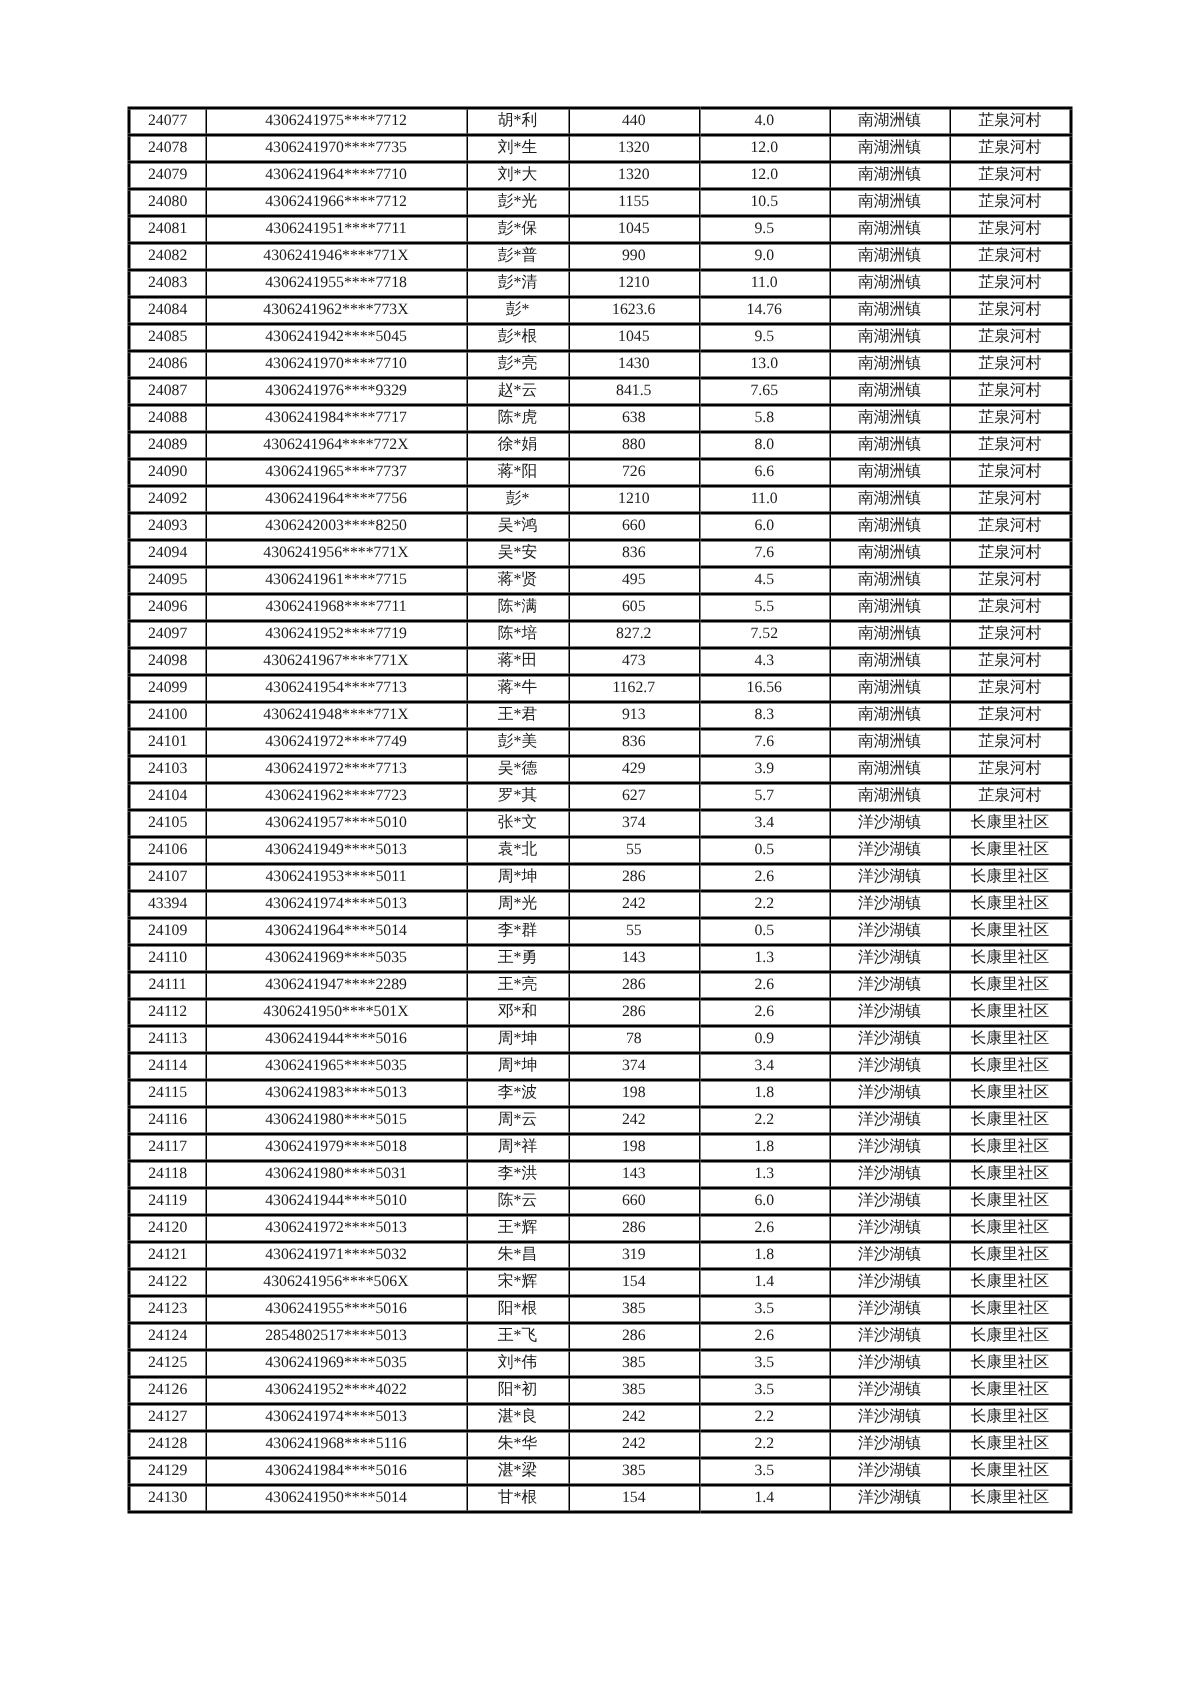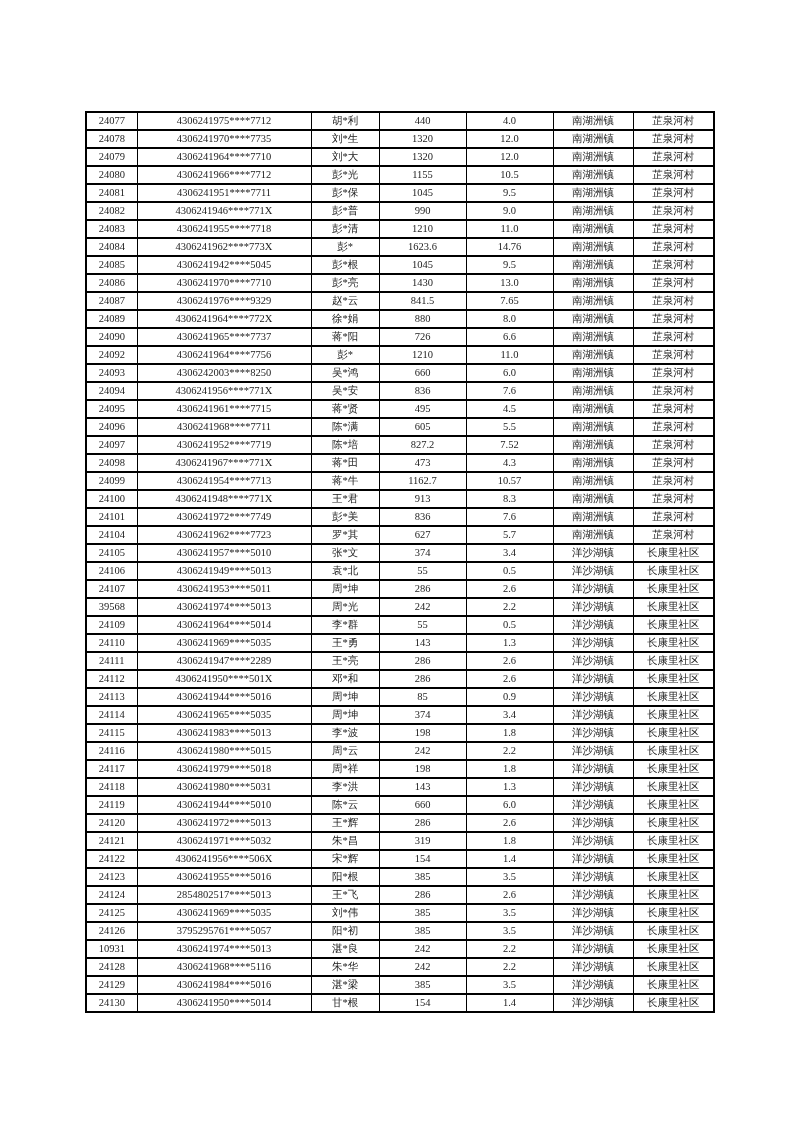--- a/index.html
+++ b/index.html
@@ -16,21 +16,20 @@
     font-family: "Liberation Serif", "DejaVu Serif", serif;
   }
   table.data-table {
     position: absolute;
     left: 85px;
     top: 71px;
     width: 628px;
     border-collapse: collapse;
     table-layout: fixed;
     border: 2px solid #000000;
-    margin-top: 40px;
   }
   table.data-table td {
     border-left: 1px solid #000000;
     border-right: 1px solid #000000;
     border-top: 2px solid #000000;
     border-bottom: 2px solid #000000;
     height: 16px;
     padding: 0 2px;
     text-align: center;
     vertical-align: middle;
@@ -156,20 +155,29 @@
         <tr>
           <td>24087</td>
           <td>4306241976****9329</td>
           <td>赵*云</td>
           <td>841.5</td>
           <td>7.65</td>
           <td>南湖洲镇</td>
           <td>芷泉河村</td>
         </tr>
         <tr>
+          <td>24088</td>
+          <td>4306241984****7717</td>
+          <td>陈*虎</td>
+          <td>638</td>
+          <td>5.8</td>
+          <td>南湖洲镇</td>
+          <td>芷泉河村</td>
+        </tr>
+        <tr>
           <td>24089</td>
           <td>4306241964****772X</td>
           <td>徐*娟</td>
           <td>880</td>
           <td>8.0</td>
           <td>南湖洲镇</td>
           <td>芷泉河村</td>
         </tr>
         <tr>
           <td>24090</td>
@@ -241,21 +249,21 @@
           <td>473</td>
           <td>4.3</td>
           <td>南湖洲镇</td>
           <td>芷泉河村</td>
         </tr>
         <tr>
           <td>24099</td>
           <td>4306241954****7713</td>
           <td>蒋*牛</td>
           <td>1162.7</td>
-          <td>10.57</td>
+          <td>16.56</td>
           <td>南湖洲镇</td>
           <td>芷泉河村</td>
         </tr>
         <tr>
           <td>24100</td>
           <td>4306241948****771X</td>
           <td>王*君</td>
           <td>913</td>
           <td>8.3</td>
           <td>南湖洲镇</td>
@@ -264,20 +272,29 @@
         <tr>
           <td>24101</td>
           <td>4306241972****7749</td>
           <td>彭*美</td>
           <td>836</td>
           <td>7.6</td>
           <td>南湖洲镇</td>
           <td>芷泉河村</td>
         </tr>
         <tr>
+          <td>24103</td>
+          <td>4306241972****7713</td>
+          <td>吴*德</td>
+          <td>429</td>
+          <td>3.9</td>
+          <td>南湖洲镇</td>
+          <td>芷泉河村</td>
+        </tr>
+        <tr>
           <td>24104</td>
           <td>4306241962****7723</td>
           <td>罗*其</td>
           <td>627</td>
           <td>5.7</td>
           <td>南湖洲镇</td>
           <td>芷泉河村</td>
         </tr>
         <tr>
           <td>24105</td>
@@ -300,21 +317,21 @@
         <tr>
           <td>24107</td>
           <td>4306241953****5011</td>
           <td>周*坤</td>
           <td>286</td>
           <td>2.6</td>
           <td>洋沙湖镇</td>
           <td>长康里社区</td>
         </tr>
         <tr>
-          <td>39568</td>
+          <td>43394</td>
           <td>4306241974****5013</td>
           <td>周*光</td>
           <td>242</td>
           <td>2.2</td>
           <td>洋沙湖镇</td>
           <td>长康里社区</td>
         </tr>
         <tr>
           <td>24109</td>
           <td>4306241964****5014</td>
@@ -348,21 +365,21 @@
           <td>邓*和</td>
           <td>286</td>
           <td>2.6</td>
           <td>洋沙湖镇</td>
           <td>长康里社区</td>
         </tr>
         <tr>
           <td>24113</td>
           <td>4306241944****5016</td>
           <td>周*坤</td>
-          <td>85</td>
+          <td>78</td>
           <td>0.9</td>
           <td>洋沙湖镇</td>
           <td>长康里社区</td>
         </tr>
         <tr>
           <td>24114</td>
           <td>4306241965****5035</td>
           <td>周*坤</td>
           <td>374</td>
           <td>3.4</td>
@@ -463,29 +480,29 @@
           <td>24125</td>
           <td>4306241969****5035</td>
           <td>刘*伟</td>
           <td>385</td>
           <td>3.5</td>
           <td>洋沙湖镇</td>
           <td>长康里社区</td>
         </tr>
         <tr>
           <td>24126</td>
-          <td>3795295761****5057</td>
+          <td>4306241952****4022</td>
           <td>阳*初</td>
           <td>385</td>
           <td>3.5</td>
           <td>洋沙湖镇</td>
           <td>长康里社区</td>
         </tr>
         <tr>
-          <td>10931</td>
+          <td>24127</td>
           <td>4306241974****5013</td>
           <td>湛*良</td>
           <td>242</td>
           <td>2.2</td>
           <td>洋沙湖镇</td>
           <td>长康里社区</td>
         </tr>
         <tr>
           <td>24128</td>
           <td>4306241968****5116</td>

